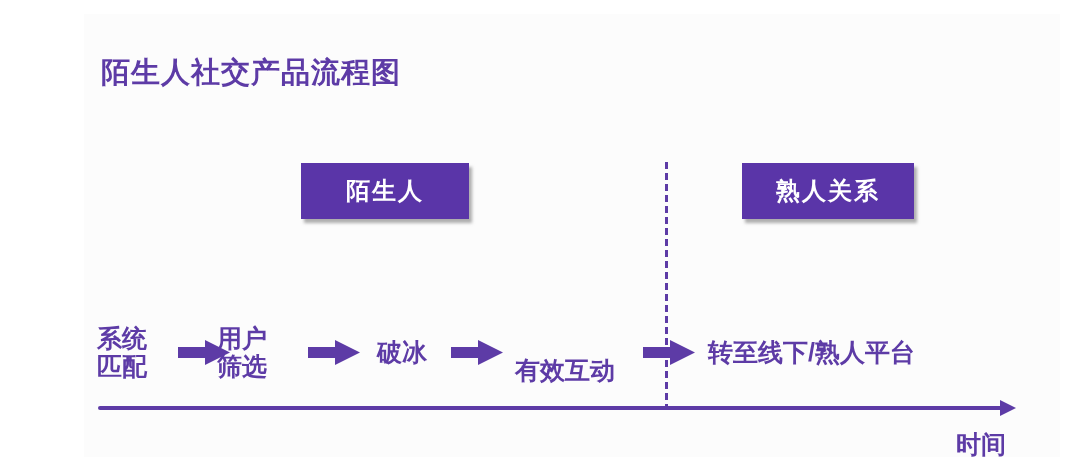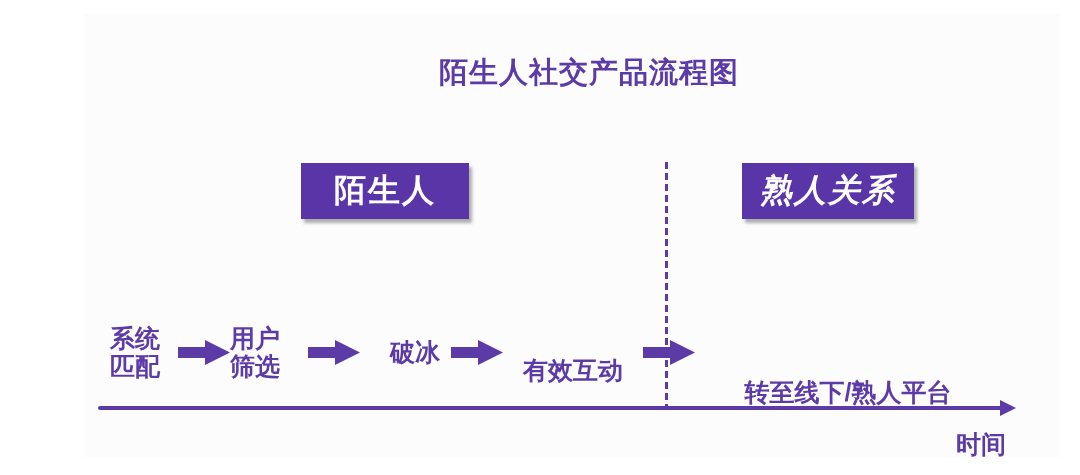--- a/index.html
+++ b/index.html
@@ -24,68 +24,67 @@
   .panel {
     position: absolute;
     left: 84px; top: 14px;
     width: 976px; height: 443px;
     background: var(--panel-background);
   }
   .diagram-title {
     position: absolute;
     left: 101px; top: 53px;
     width: 976px;
-    text-align: center;
     font-size: 29px;
     font-weight: bold;
     letter-spacing: 1px;
     color: var(--accent);
   }
   .stage-box {
     position: absolute;
     top: 163px;
     height: 56px;
     background: var(--stage-box-fill);
     box-shadow: 3px 4px 3px rgba(110,110,110,0.55);
     display: flex;
     align-items: center;
     justify-content: center;
   }
   .stage-box .stage-label {
     color: var(--stage-box-text);
-    font-size: 32px;
+    font-size: 24px;
     font-weight: bold;
     letter-spacing: 2px;
   }
   .stage-box.strangers { left: 301px; width: 168px; }
-  .stage-box.acquaintance { left: 742px; width: 172px; font-style: italic; }
+  .stage-box.acquaintance { left: 742px; width: 172px; }
   .stage-divider {
     position: absolute;
     left: 665px; top: 162px;
     width: 3px; height: 246px;
     background: repeating-linear-gradient(
       180deg,
       var(--accent) 0px, var(--accent) 7px,
       transparent 7px, transparent 11px
     );
   }
   .flow-step {
     position: absolute;
     font-size: 25px;
     font-weight: bold;
     line-height: 28px;
     color: var(--accent);
-    text-align: center;
+    text-align: left;
     white-space: pre-line;
   }
   .flow-step.s1 { left: 97px;  top: 324px; width: 76px; }
   .flow-step.s2 { left: 217px; top: 324px; width: 76px; }
   .flow-step.s3 { left: 377px; top: 338px; width: 76px; }
   .flow-step.s4 { left: 515px; top: 356px; width: 116px; }
-  .flow-step.s5 { left: 728px; top: 338px; width: 240px; text-align: center; margin-top: 40px; }
+  .flow-step.s5 { left: 708px; top: 338px; width: 240px; text-align: left; }
   .flow-arrow {
     position: absolute;
     top: 339px;
     width: 52px; height: 27px;
   }
   .flow-arrow.a1 { left: 178px; }
   .flow-arrow.a2 { left: 308px; }
   .flow-arrow.a3 { left: 451px; }
   .flow-arrow.a4 { left: 643px; }
   .flow-arrow svg { display: block; width: 100%; height: 100%; }

